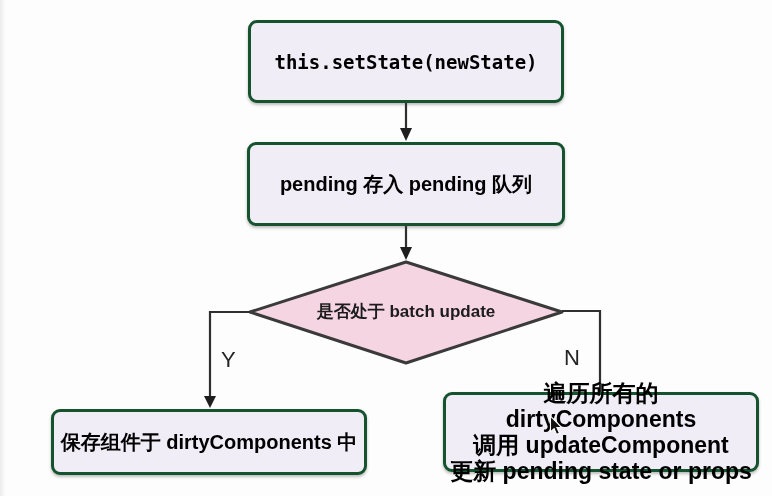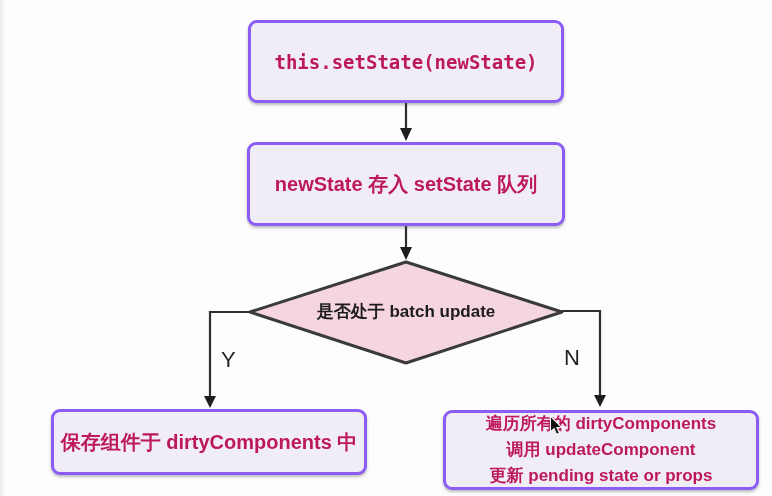--- a/index.html
+++ b/index.html
@@ -19,39 +19,39 @@
   }
   .edges {
     position: absolute;
     left: 0; top: 0;
     width: 772px; height: 496px;
   }
   .node {
     position: absolute;
     box-sizing: border-box;
     background: #f0edf7;
-    border: 3px solid #8b5cf6;
+    border: 3px solid #14532d;
     border-radius: 9px;
     display: flex;
     flex-direction: column;
     align-items: center;
     justify-content: center;
     box-shadow: 0 2px 3px rgba(70,70,70,0.35);
-    color: #be185d;
+    color: #000000;
     text-align: center;
   }
   .node-set-state   { left: 248px; top: 20px;  width: 316px; height: 83px;
                       font-family: "DejaVu Sans Mono", monospace;
                       font-size: 19px; font-weight: 600; letter-spacing: 0px; }
   .node-pending     { left: 247px; top: 142px; width: 318px; height: 84px;
                       font-size: 20px; font-weight: 700; }
   .node-save-dirty  { left: 51px;  top: 409px; width: 316px; height: 66px;
                       font-size: 20px; font-weight: 700; }
-  .node-process     { left: 443px; top: 410px; width: 316px; height: 80px;
-                      font-size: 17px; font-weight: 700; line-height: 26px; }
+  .node-process     { left: 443px; top: 392px; width: 316px; height: 80px;
+                      font-size: 23px; font-weight: 700; line-height: 26px; }
   .diamond-label {
     position: absolute;
     left: 266px; top: 300px; width: 280px;
     text-align: center;
     font-size: 17px; font-weight: 700;
     color: #1c1c1c;
   }
   .branch-label {
     position: absolute;
     font-size: 22px;
@@ -95,21 +95,21 @@
       <path d="M 562 311 L 600 311 L 600 397" fill="none" stroke="#2f2f2f" stroke-width="2.2"></path>
       <polygon points="594,395 606,395 600,407" fill="#1e1e1e"></polygon>
     </g>
   </svg>
 
   <div class="node node-set-state">
     <span>this.setState(newState)</span>
   </div>
 
   <div class="node node-pending">
-    <span>newState 存入 setState 队列</span>
+    <span>pending 存入 pending 队列</span>
   </div>
 
   <div class="diamond-label">是否处于 batch update</div>
 
   <div class="branch-label label-yes">Y</div>
 
   <div class="branch-label label-no">N</div>
 
   <div class="node node-save-dirty">
     <span>保存组件于 dirtyComponents 中</span>

